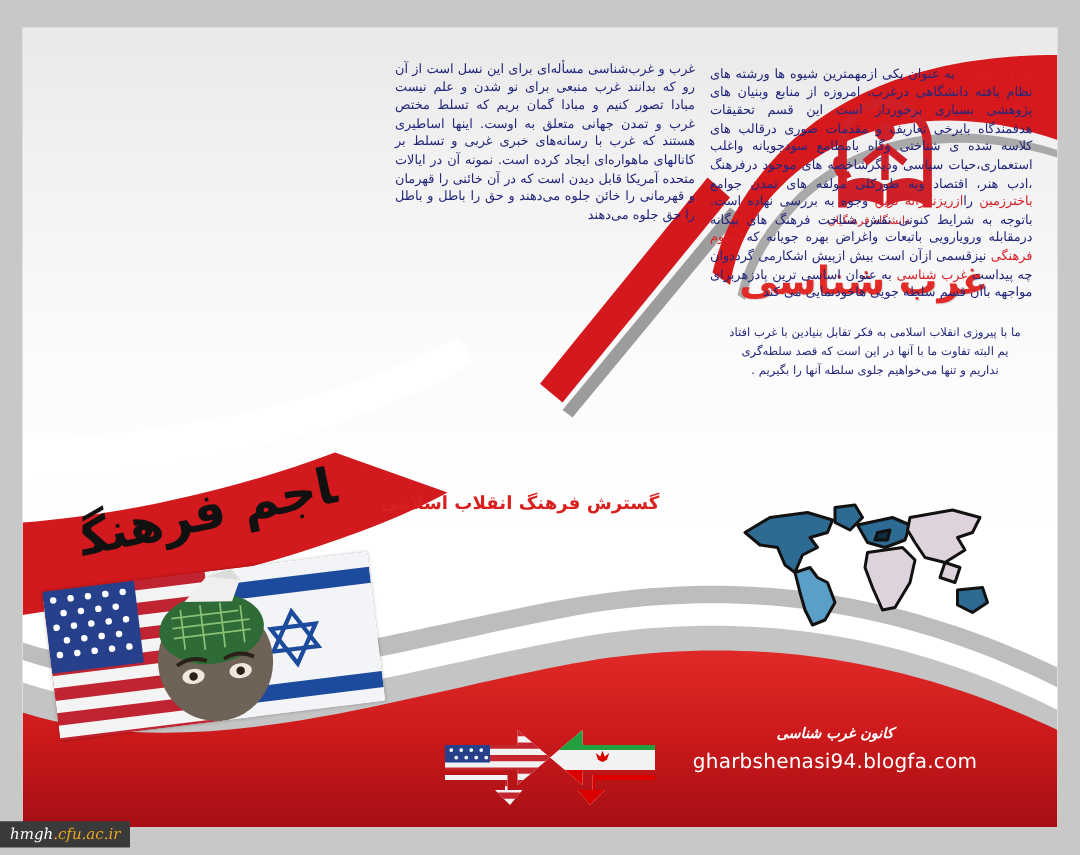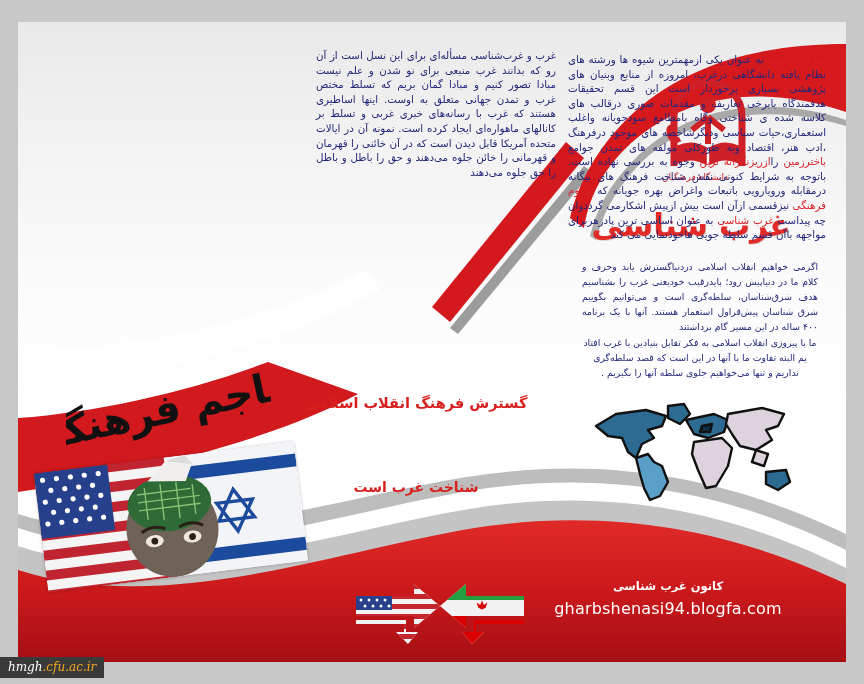--- a/index.html
+++ b/index.html
@@ -120,21 +120,21 @@
 
   
   .footer-text{
     position:absolute;
     right:28px;bottom:44px;
     width:300px;
     text-align:center;
     color:#ffffff;
     direction:rtl;
   }
-  .footer-line1{font-size:11.5px;font-weight:bold;margin-bottom:6px;}
+  .footer-line1{font-size:11.5px;font-weight:bold;margin-bottom:6px;font-style:italic;}
   .footer-line2{font-size:10.5px;margin-bottom:7px;}
   .footer-url{
     font-size:16px;
     direction:ltr;
     letter-spacing:.2px;
     font-family:"DejaVu Sans","Liberation Sans",sans-serif;
   }
   .flag-arrows{
     position:absolute;
     left:338px;top:562px;
@@ -318,21 +318,20 @@
       <path d="M58,78 L58,96" stroke="#ffffff" stroke-width="2.4"></path>
 
       <path d="M26,58 q-10,-4 -6,8 q3,7 10,3" stroke="#cf2027" stroke-width="5" fill="none"></path>
     </svg>
   </div>
   <div class="logo-caption">دانشگاه فرهنگیان</div>
 
   <div class="main-title">غرب شناسی</div>
 
   <div class="right-body">
-    <p>اگرمی خواهیم انقلاب اسلامی دردنیاگسترش یابد وحرف و کلام ما در دنیاپیش رود؛ بایدرقیب خودیعنی غرب را بشناسیم هدف شرق‌شناسان، سلطه‌گری است و می‌توانیم بگوییم شرق شناسان پیش‌قراول استعمار هستند. آنها با یک برنامه ۴۰۰ ساله در این مسیر گام برداشتند</p>
     <p class="t-left">ما با پیروزی انقلاب اسلامی به فکر تقابل بنیادین با غرب افتاد یم البته تفاوت ما با آنها در این است که قصد سلطه‌گری نداریم و تنها می‌خواهیم جلوی سلطه آنها را بگیریم .</p>
   </div>
 
   <div class="map-wrap">
     <svg width="240" height="112" viewBox="0 0 240 112">
       <g stroke="#111111" stroke-width="2.4" stroke-linejoin="round">
 
         <path d="M14,26 L34,14 L64,10 L84,16 L80,26 L66,30 L72,38 L60,44 L54,58
                  L46,52 L40,38 L26,36 Z" fill="#2d6b93"></path>
 
@@ -348,21 +347,20 @@
         <path d="M146,14 L180,8 L202,14 L196,26 L184,30 L190,40 L174,50 L158,46
                  L150,34 L144,24 Z" fill="#ded3dc"></path>
         <path d="M174,50 L186,54 L182,66 L170,62 Z" fill="#ded3dc"></path>
 
         <path d="M184,72 L204,70 L208,82 L196,90 L184,84 Z" fill="#2d6b93"></path>
       </g>
     </svg>
   </div>
 
   <div class="slogan slogan-1">گسترش فرهنگ انقلاب اسلامی</div>
-  <div class="slogan slogan-3">شناخت غرب است</div>
 
   <div class="txt-block col-right">
     <span id="leftRich"><span class="accent">شرق شناسی</span><span> به عنوان یکی ازمهمترین شیوه ها ورشته های نظام یافته دانشگاهی درغرب، امروزه از منابع وبنیان های پژوهشی بسیاری برخوردار است این قسم تحقیقات هدفمندگاه بابرخی تعاریف و مقدمات صوری درقالب های کلاسه شده ی شناختی وگاه بامطامع سودجویانه واغلب استعماری،حیات سیاسی ودیگرشاخصه های موجود درفرهنگ ،ادب هنر، اقتصاد وبه طورکلی مولفه های تمدن جوامع </span><span class="accent">باخترزمین</span><span> را</span><span class="accent">ازریزنگرانه ترین</span><span> وجوه به بررسی نهاده است. باتوجه به شرایط کنونی نقش شناخت فرهنگ های بیگانه درمقابله ورویارویی باتبعات واغراض بهره جویانه که </span><span class="accent">هجوم فرهنگی</span><span> نیزقسمی ازآن است بیش ازپیش اشکارمی گرددوان چه پیداست </span><span class="accent">غرب شناسی</span><span> به عنوان اساسی ترین پادزهربرای مواجهه باآن قسم سلطه جویی هاخودنمایی می کند</span></span>
   </div>
 
   <div class="txt-block col-mid">
     <span>غرب و غرب‌شناسی مسأله‌ای برای این نسل است از آن رو که بدانند غرب منبعی برای نو شدن و علم نیست مبادا تصور کنیم و مبادا گمان بریم که تسلط مختص غرب و تمدن جهانی متعلق به اوست. اینها اساطیری هستند که غرب با رسانه‌های خبری غربی و تسلط بر کانالهای ماهواره‌ای ایجاد کرده است. نمونه آن در ایالات متحده آمریکا قابل دیدن است که در آن خائنی را قهرمان و قهرمانی را خائن جلوه می‌دهند و حق را باطل و باطل را حق جلوه می‌دهند</span>
   </div>
 
   <div class="flag-arrows">

